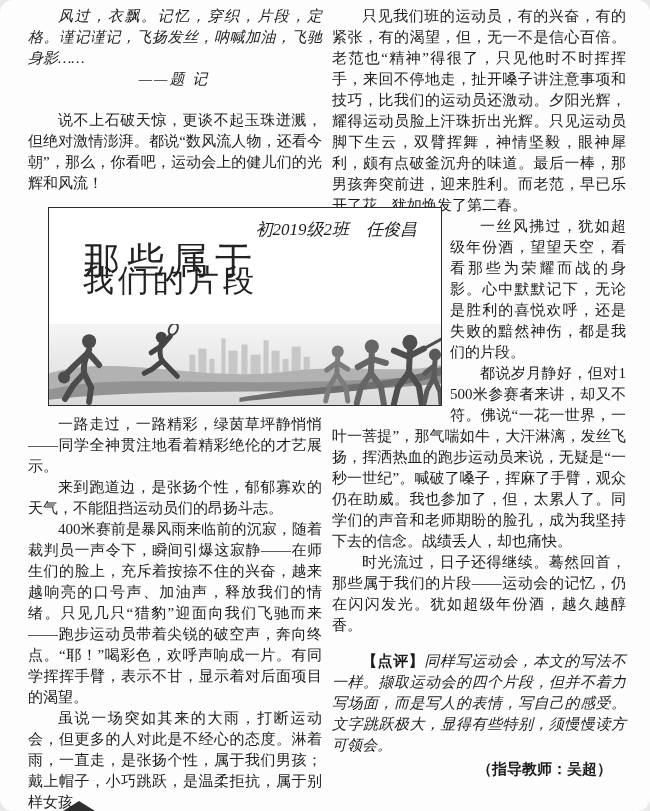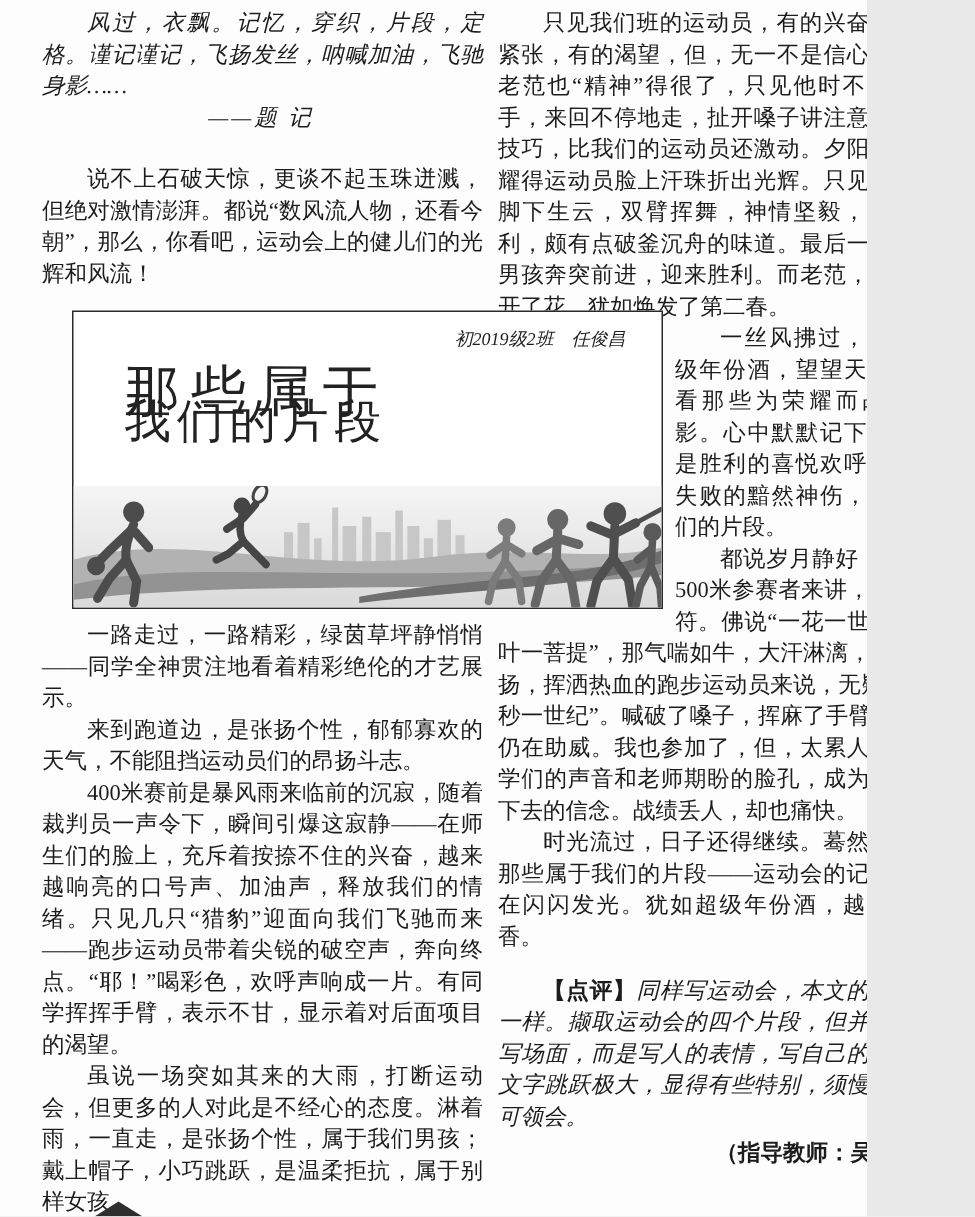--- a/index.html
+++ b/index.html
@@ -1,31 +1,31 @@
 <!DOCTYPE html>
 <html><head>
 <meta charset="utf-8">
 <style>
   html,body{margin:0;padding:0;background:#e9e9e9;}
-  #page{position:relative;width:578px;height:811px;background:#fdfdfd;overflow:hidden;
-        font-family:"Liberation Serif","DejaVu Serif",serif;color:#1c1c1c;}
+  #page{position:relative;width:650px;height:811px;background:#fdfdfd;overflow:hidden;
+        font-family:"Liberation Serif","DejaVu Serif",serif;color:#1c1c1c;border-radius:13px;}
   .col{position:absolute;top:6px;width:294px;font-size:15px;line-height:21px;
        text-align:justify;word-break:break-all;}
   #col-left{left:28px;}
   #col-right{left:332px;}
   .col p{margin:0;text-indent:2em;}
   .kai{font-style:italic;}
   .attribution{text-align:center;text-indent:0;padding-right:32px;letter-spacing:2px;}
   .gap-top{margin-top:20px !important;}
   .box-hole{height:220px;}
   .wrap-spacer{float:left;width:118px;height:198px;}
   
   #feature-box{position:absolute;left:48px;top:207px;width:394px;height:199px;
                border:1.5px solid #2a2a2a;background:#fff;box-sizing:border-box;}
-  #feature-byline{position:absolute;top:10px;right:24px;font-size:12px;font-style:italic;
+  #feature-byline{position:absolute;top:10px;right:24px;font-size:17px;font-style:italic;
                   font-family:"Liberation Serif","DejaVu Serif",serif;text-align:center;}
   .ftitle{position:absolute;left:34px;font-family:"DejaVu Sans","Liberation Sans",sans-serif;
           font-weight:500;color:#222;white-space:nowrap;}
   #feature-title-1{top:28px;font-size:37px;letter-spacing:7px;}
   #feature-title-2{top:52px;font-size:31px;letter-spacing:4px;}
   #feature-photo{position:absolute;left:0;bottom:0;width:100%;height:81px;display:block;}
   
   .comment p{text-indent:2em;margin:14px 0 0 0;}
   .comment-label{font-family:"Liberation Sans","DejaVu Sans",sans-serif;font-weight:bold;font-style:normal;}
   .teacher-line{text-align:right;text-indent:0;padding-right:14px;margin-top:2px !important;

